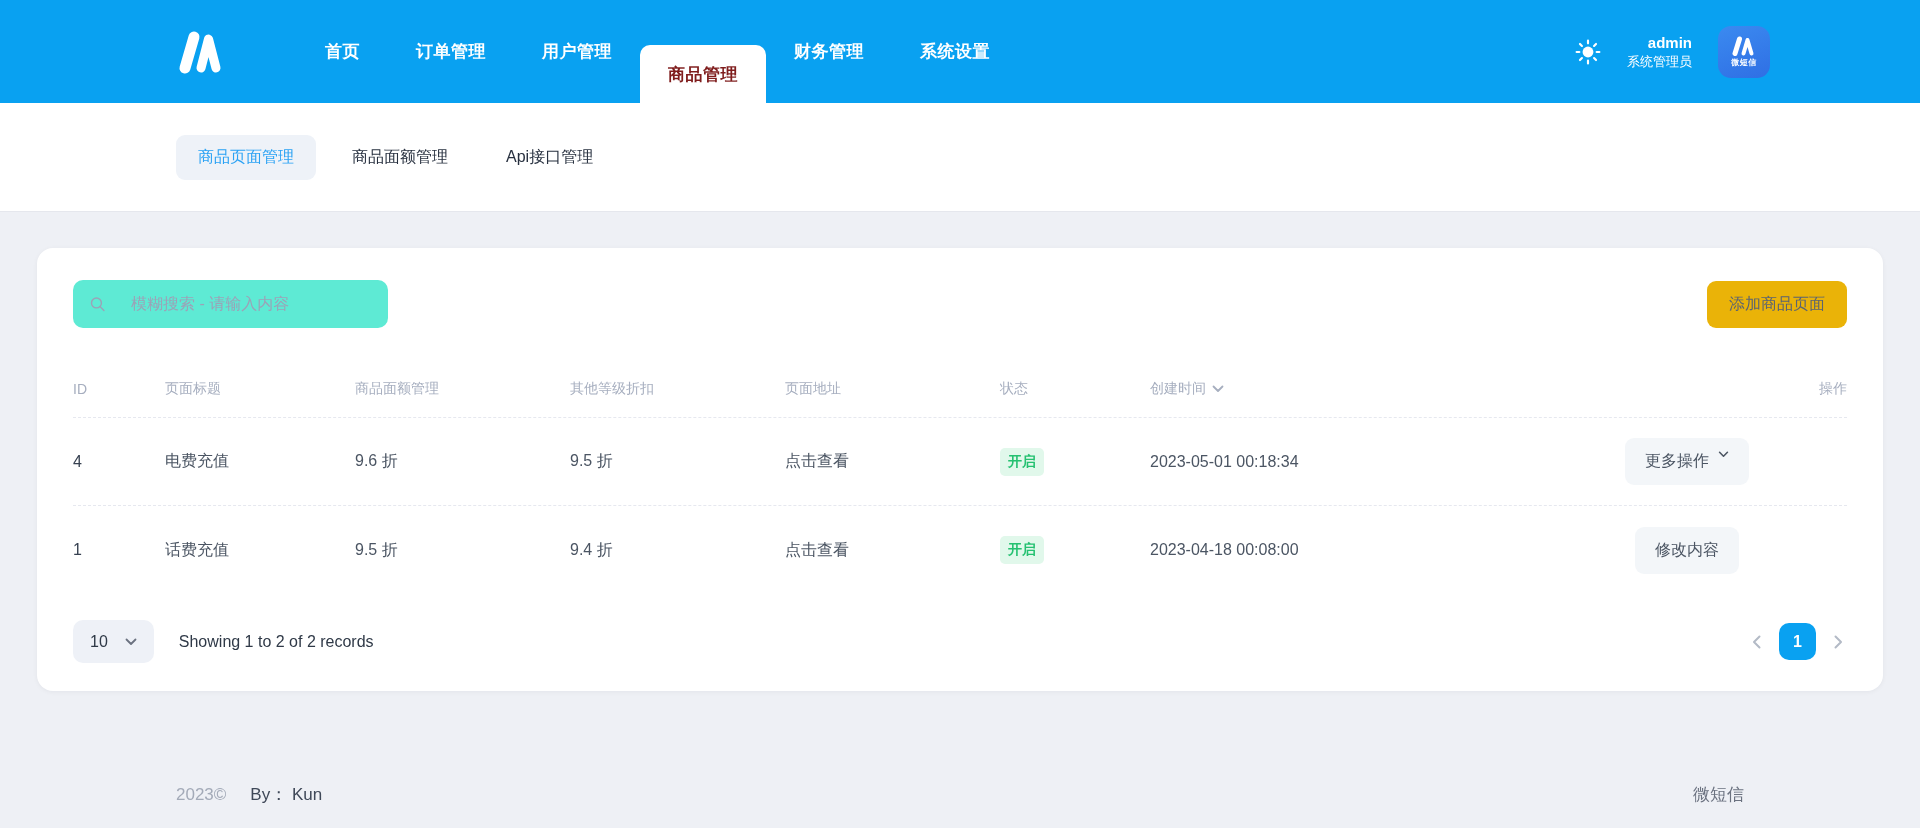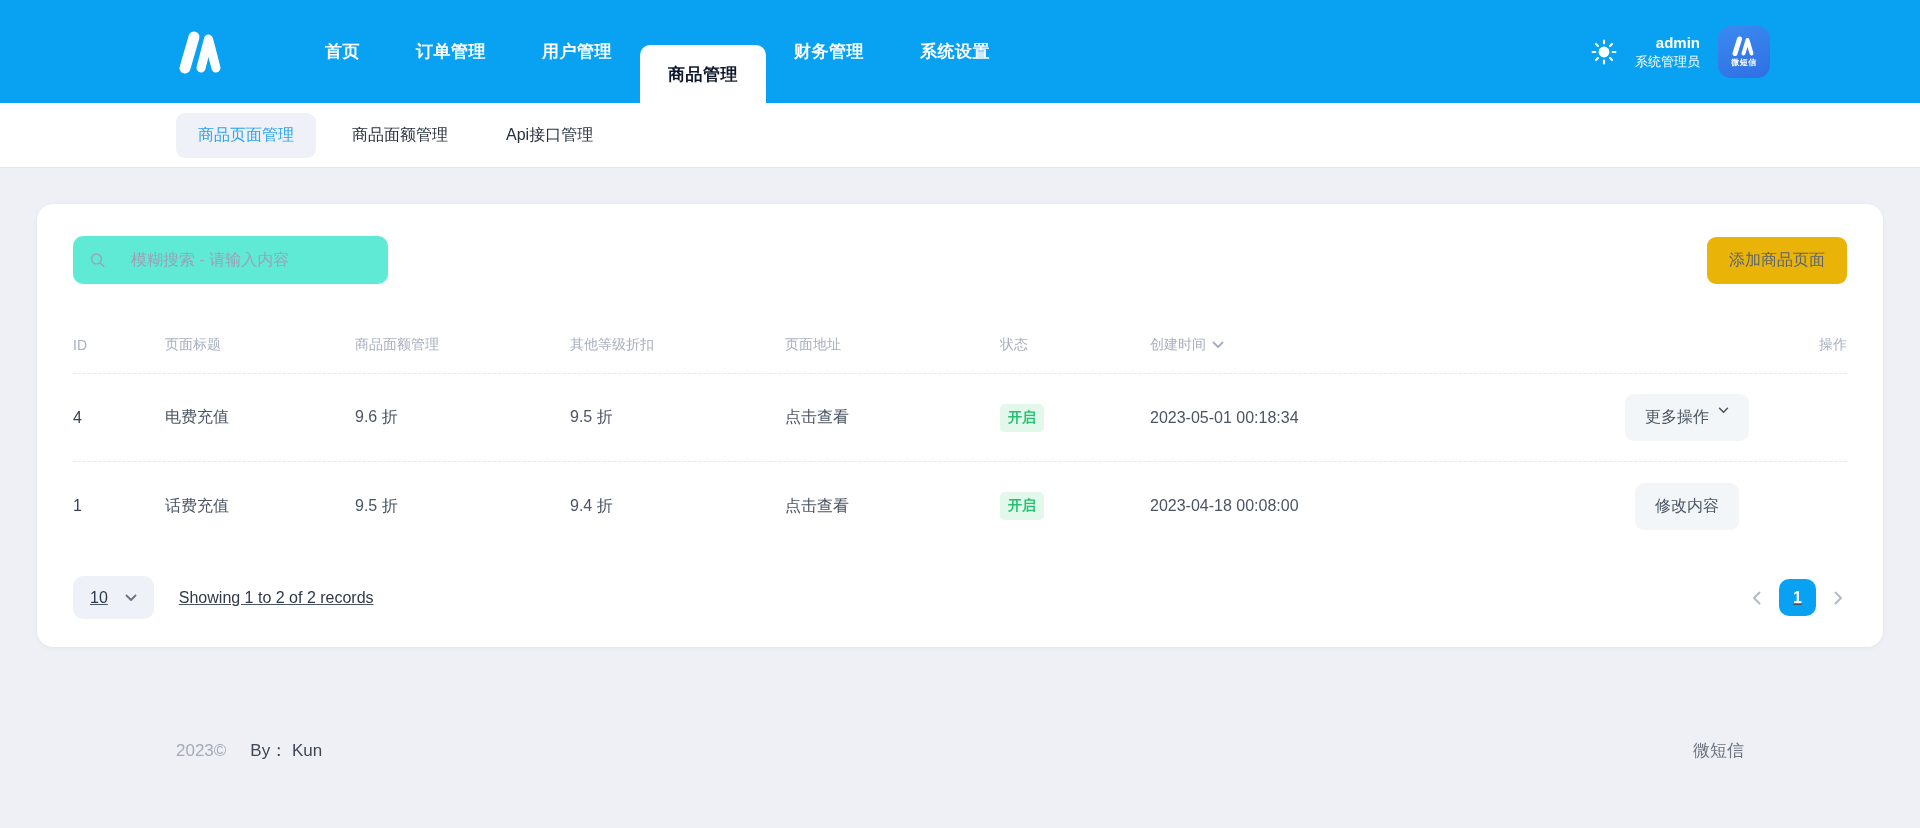--- a/index.html
+++ b/index.html
@@ -25,51 +25,51 @@
     display: flex; align-items: center;
     padding: 0 28px;
     color: #ffffff;
     font-size: 17px;
     font-weight: 700;
     cursor: pointer;
     letter-spacing: 0.5px;
   }
   .nav-item.active {
     background: #ffffff;
-    color: #0f172a;
+    color: #7f1d1d;
     border-radius: 10px 10px 0 0;
     margin-top: 29px;
     align-self: flex-end;
     height: 58px;
   }
   .header-right {
     margin-left: auto;
     display: flex; align-items: center;
-    gap: 18px;
+    gap: 26px;
   }
   .theme-toggle { display: flex; align-items: center; cursor: pointer; }
   .user-meta { text-align: right; color: #ffffff; line-height: 1.35; }
   .user-name { font-size: 15px; font-weight: 700; }
   .user-role { font-size: 13px; font-weight: 400; }
   .avatar {
     width: 52px; height: 52px;
     border-radius: 13px;
     background: linear-gradient(160deg, #3b8af0, #2f6fe4);
     display: flex; flex-direction: column;
     align-items: center; justify-content: center;
     cursor: pointer;
   }
   .avatar .avatar-brand {
     color: #fff; font-size: 8px; font-weight: 700; margin-top: 1px;
     letter-spacing: 0.5px;
   }
 
   
   .subnav {
-    height: 64px;
+    height: 108px;
     background: #ffffff;
     display: flex;
     align-items: center;
     padding: 0 176px;
     box-shadow: 0 1px 0 rgba(15, 23, 42, 0.04);
   }
   .subnav-tab {
     font-size: 16px;
     color: #27303f;
     padding: 12px 22px;
@@ -154,21 +154,21 @@
     font-family: inherit;
     padding: 13px 20px;
     cursor: pointer;
     display: inline-flex; align-items: flex-start; gap: 9px;
   }
   .col-center { text-align: right; }
 
   
   .pagination {
     margin-top: 26px;
-    display: flex; align-items: center; text-decoration: underline;
+    display: flex; align-items: center;
   }
   .page-size {
     background: #eef1f7;
     border-radius: 10px;
     height: 43px;
     padding: 0 17px;
     display: inline-flex; align-items: center; gap: 17px;
     font-size: 16px; color: #2f3947;
     cursor: pointer;
   }

